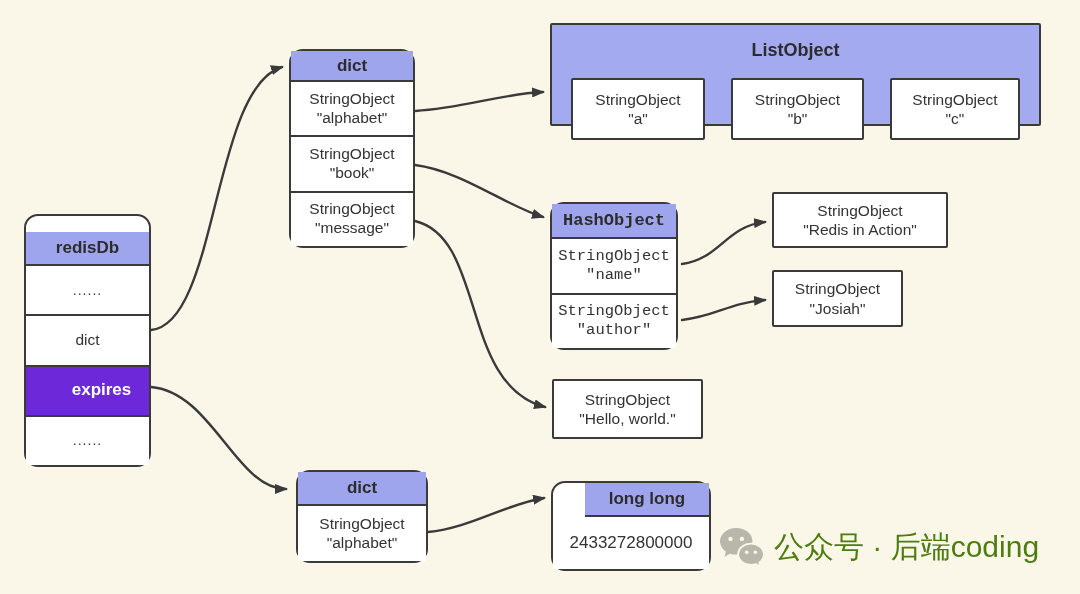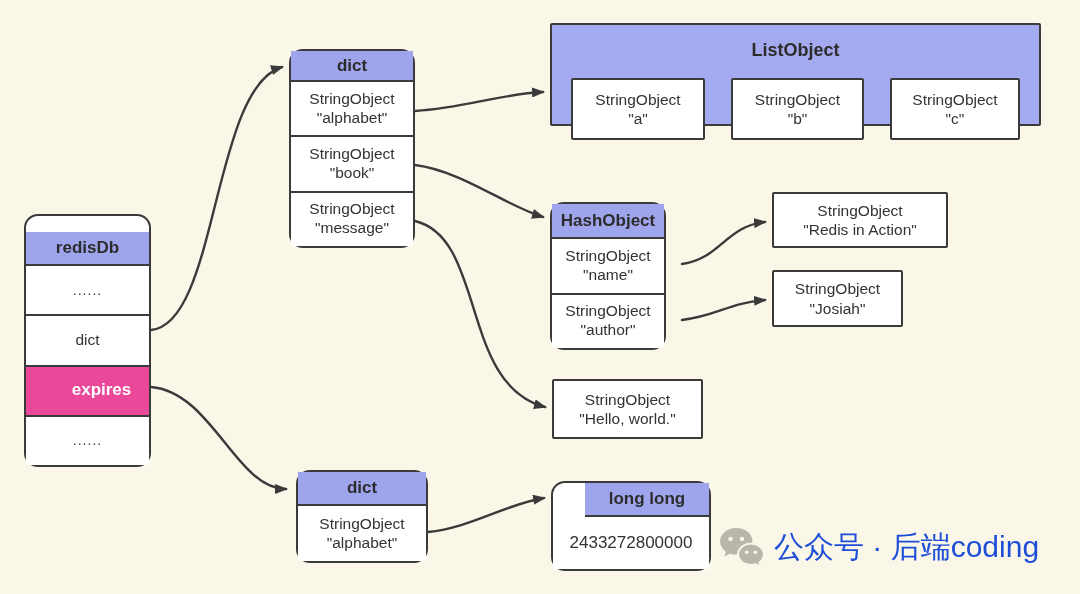--- a/index.html
+++ b/index.html
@@ -18,21 +18,21 @@
   .t-header{
     flex:0 0 auto;display:flex;align-items:center;justify-content:center;
     background:#9fa5ec;border-bottom:2px solid #3a3a3a;
     font-weight:bold;font-size:17px;color:#2c2c2c;
   }
   .t-row{
     flex:1 1 0;display:flex;flex-direction:column;align-items:center;justify-content:center;
     background:#fff;font-size:15.5px;line-height:1.22;text-align:center;
   }
   .t-row + .t-row{border-top:2px solid #3a3a3a;}
-  .t-row.red{background:#ec4899;color:#fff;font-weight:bold;font-size:17px;padding-left:28px;}
+  .t-row.red{background:#6d28d9;color:#fff;font-weight:bold;font-size:17px;padding-left:28px;}
   .dots{font-size:14px;letter-spacing:1px;color:#3a3a3a;}
   .sbox{
     position:absolute;display:flex;flex-direction:column;align-items:center;justify-content:center;
     border:2px solid #3a3a3a;border-radius:2px;background:#fff;box-sizing:border-box;
     font-size:15.5px;line-height:1.25;text-align:center;
   }
   .listbox{
     position:absolute;box-sizing:border-box;
     border:2px solid #3a3a3a;border-radius:2px;background:#a4aaf0;
   }
@@ -40,21 +40,21 @@
     height:50px;display:flex;align-items:center;justify-content:center;
     font-weight:bold;font-size:18px;color:#2c2c2c;
   }
   .list-items{
     display:flex;justify-content:space-between;align-items:flex-start;
     padding:0 19px;margin-top:3px;
   }
   .list-items .sbox{position:static;}
   .watermark{
     position:absolute;left:718px;top:526px;display:flex;align-items:center;gap:10px;
-    color:#1d4ed8;font-size:30px;white-space:nowrap;
+    color:#4d7c0f;font-size:30px;white-space:nowrap;
   }
   .wm-icon{flex:0 0 auto;display:block;}
 </style>
 </head>
 <body>
 
 <div class="stage">
 
   <svg class="arrows" width="1080" height="594" viewBox="0 0 1080 594">
     <defs>
@@ -109,21 +109,21 @@
         <span>StringObject</span>
         <span>"b"</span>
       </div>
       <div class="sbox" style="width:130px;height:62px;">
         <span>StringObject</span>
         <span>"c"</span>
       </div>
     </div>
   </div>
 
-  <div class="tbl" style="left:550px;top:202px;width:116px;height:148px;">
+  <div class="tbl" style="left:550px;top:202px;width:128px;height:148px;font-family:Liberation Mono, monospace;">
     <div class="t-header" style="height:33px;">HashObject</div>
     <div class="t-row">
       <span>StringObject</span>
       <span>"name"</span>
     </div>
     <div class="t-row">
       <span>StringObject</span>
       <span>"author"</span>
     </div>
   </div>

